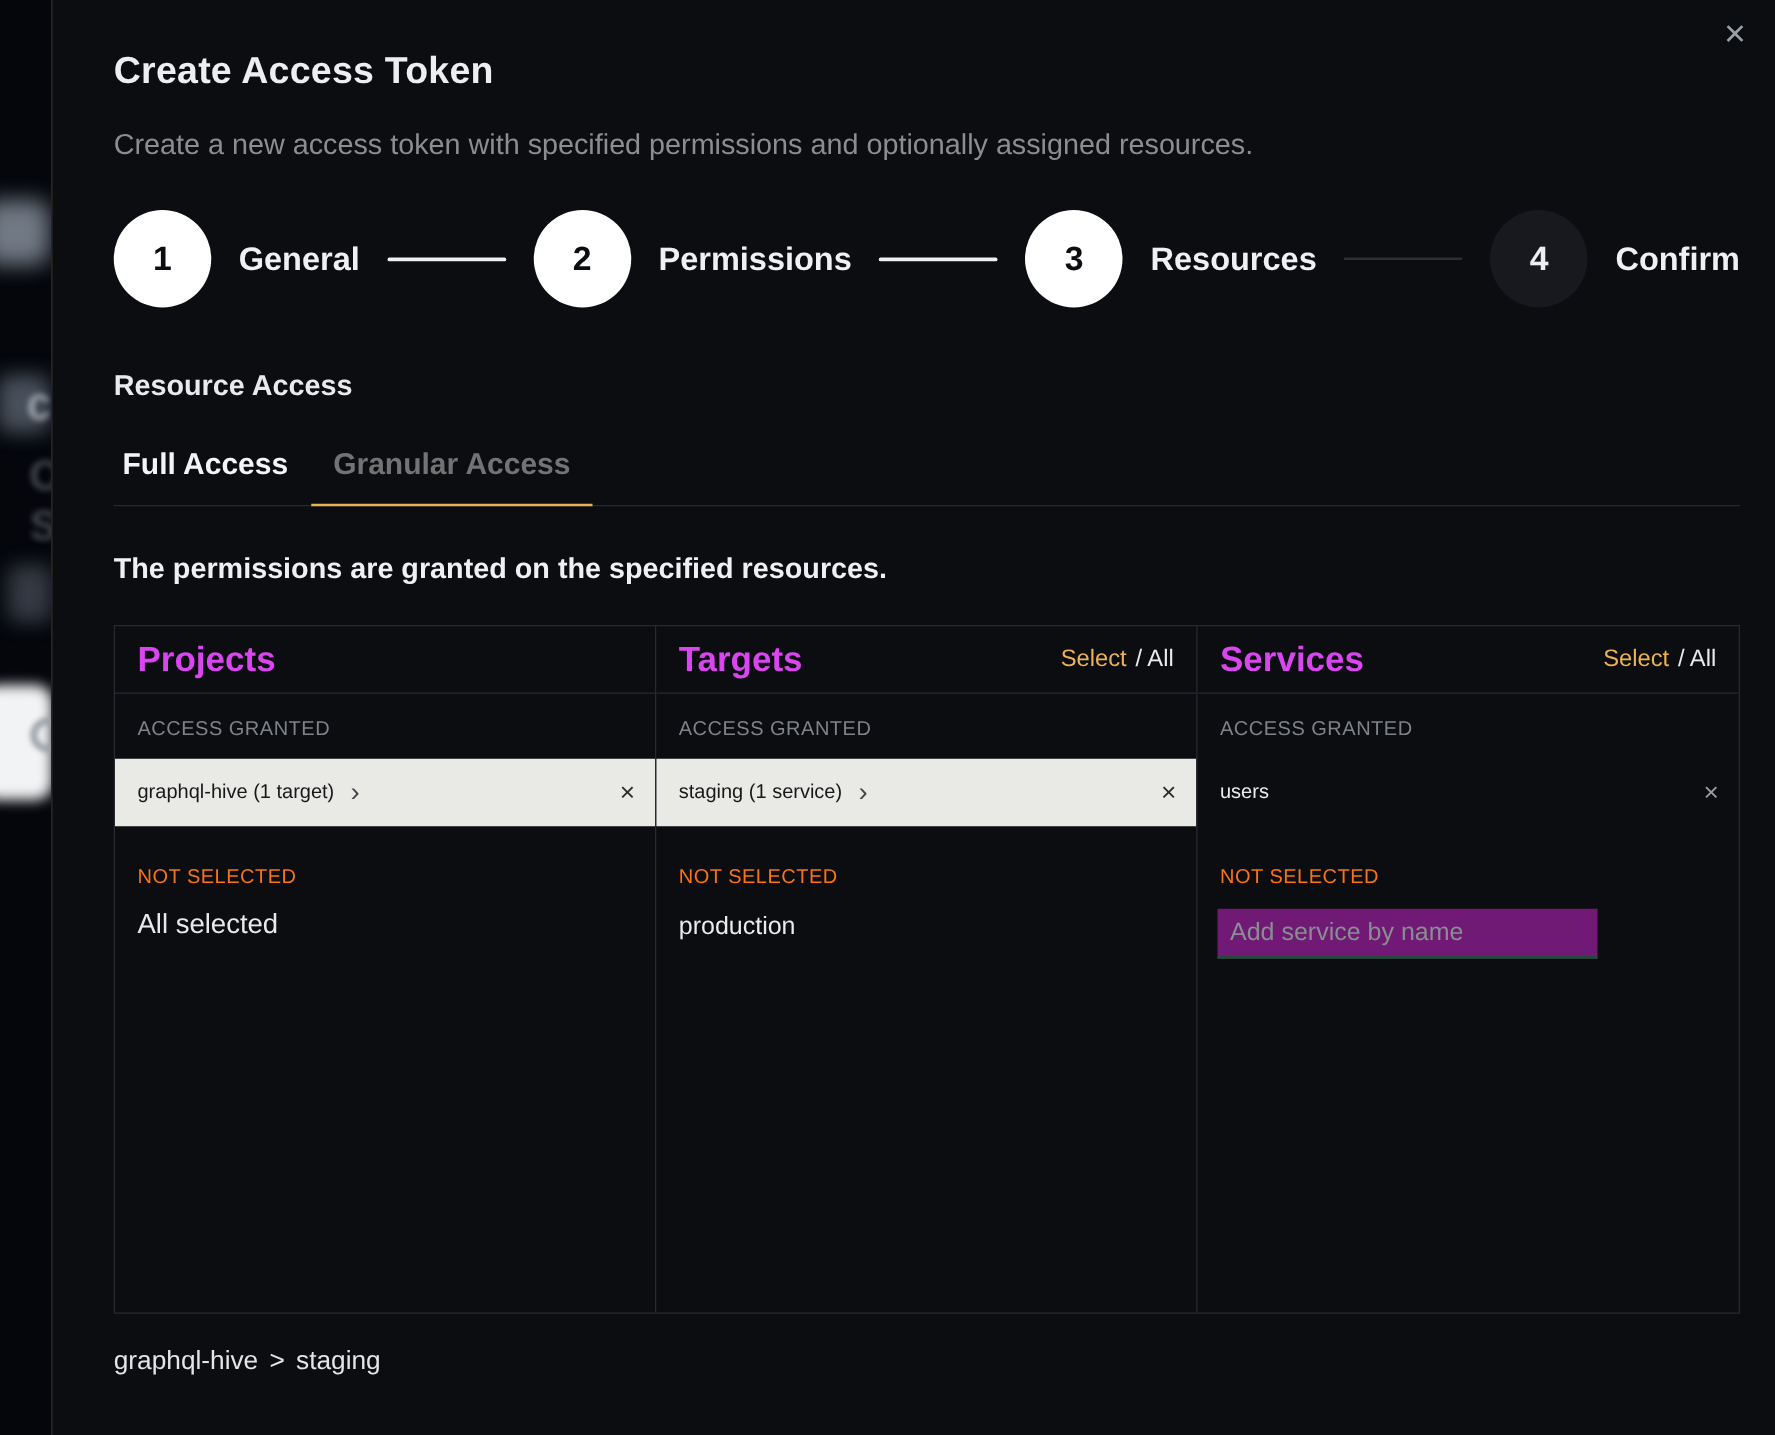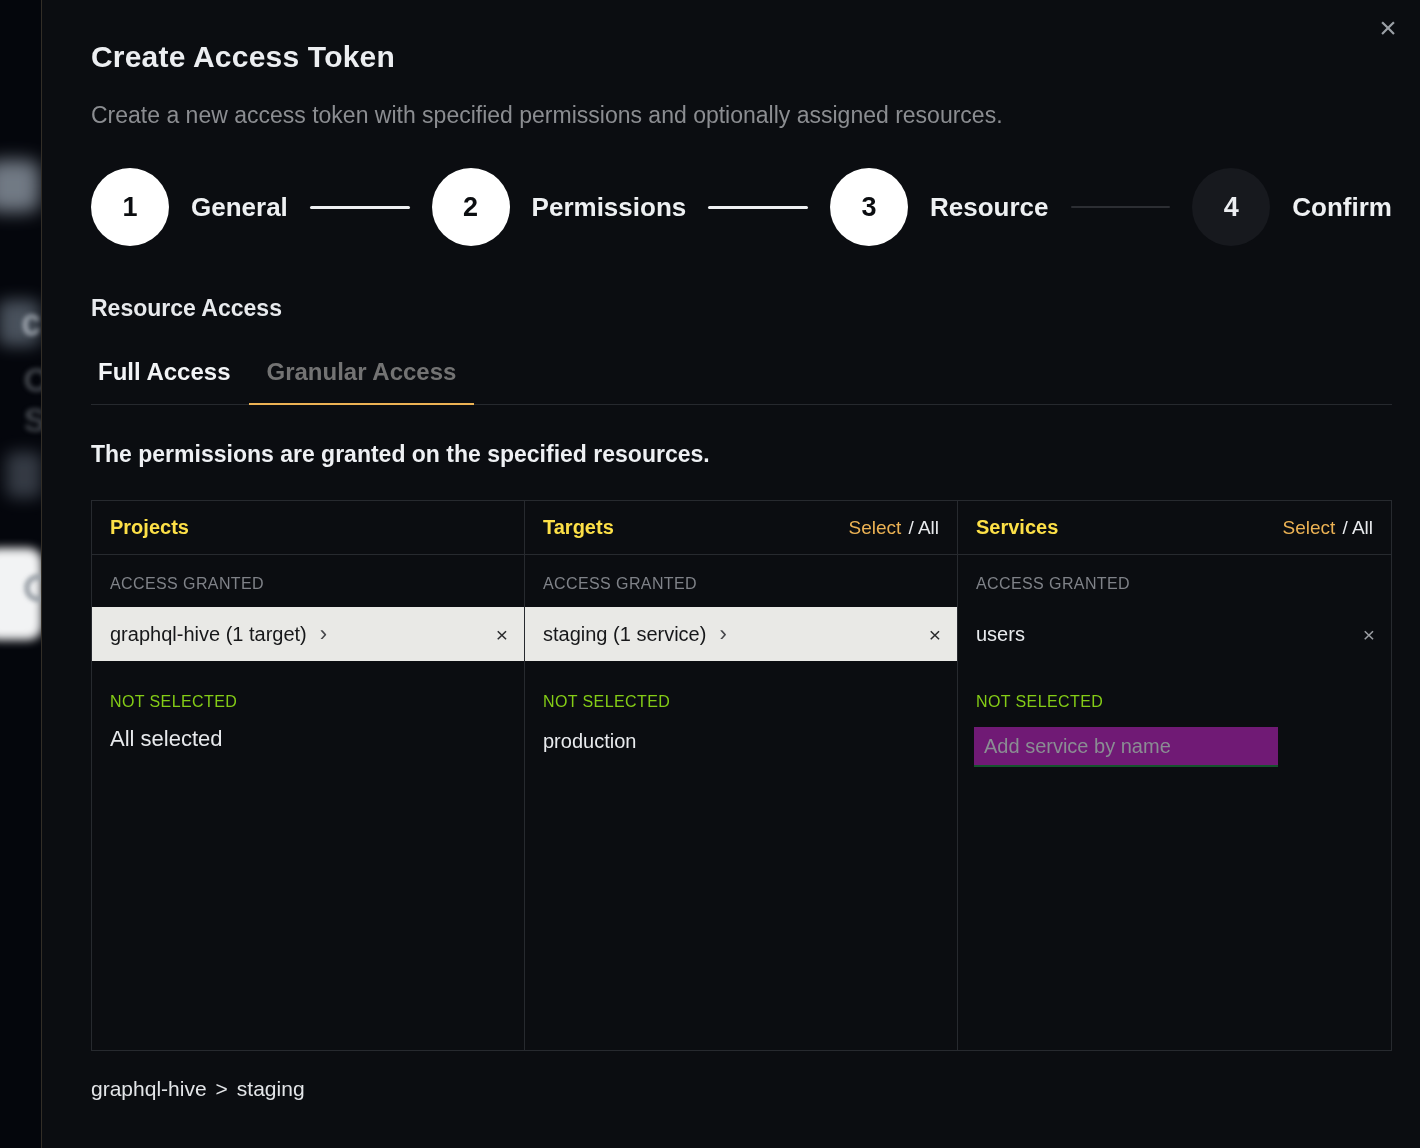--- a/index.html
+++ b/index.html
@@ -57,33 +57,33 @@
 
   .desc { margin-top:36px; font-size:23px; color:#eef0f3;font-weight:bold; }
 
   
   .resource-table { margin-top:32px; display:grid; grid-template-columns:1fr 1fr 1fr;
     border:1px solid #272a2f; height:551px; background:#0b0d11; }
   .col { border-right:1px solid #272a2f; display:flex; flex-direction:column; overflow:hidden; }
   .col:last-child { border-right:none; }
   .col-header { flex:none; height:54px; border-bottom:1px solid #272a2f; display:flex; align-items:center;
     justify-content:space-between; padding:0 18px; }
-  .col-title { font-size:20px; font-weight:700; color:#fde047; }
+  .col-title { font-size:28px; font-weight:700; color:#d946ef; }
   .select-links { font-size:19px; display:flex; gap:7px; align-items:center; }
   .select-link { color:#ecb254; cursor:pointer; }
   .all-link { color:#e8eaed; cursor:pointer; }
   .row-label { padding:20px 18px 14px; font-size:16px; color:#7f8288; letter-spacing:.4px; }
   .granted-row { height:54px; flex:none; display:flex; align-items:center; padding:0 16px 0 18px; cursor:pointer; }
   .granted-row.highlight { background:#e9e9e6; }
-  .granted-name { font-size:20px; color:#e9ebee; }
+  .granted-name { font-size:16px; color:#e9ebee; }
   .granted-row.highlight .granted-name { color:#17181a; }
   .chev { margin-left:13px; font-size:22px; color:#45464a; line-height:1; }
   .remove-btn { margin-left:auto; font-size:21px; background:none; border:none; cursor:pointer; color:#9b9ea3; line-height:1; }
   .granted-row.highlight .remove-btn { color:#2a2b2d; }
-  .not-selected-label { padding:32px 18px 6px; font-size:16px; color:#84cc16; letter-spacing:.4px; }
+  .not-selected-label { padding:32px 18px 6px; font-size:16px; color:#f97316; letter-spacing:.4px; }
   .note { padding:9px 18px; font-size:22px; color:#e7e9ec; }
   .item { padding:13px 18px; font-size:20px; color:#e9ebee; cursor:pointer; }
   .service-input { margin:10px 16px 0; width:304px; height:40px; background:#701a75;
     border:none; border-bottom:2px solid #14532d; color:#e8eaed; font-size:20px; padding:0 10px; outline:none; }
   .service-input::placeholder { color:#8a8d93; }
 
   .breadcrumb { margin-top:26px; font-size:21px; color:#e3e5e8; display:flex; gap:9px; }
 </style>
 </head>
 <body>
@@ -112,21 +112,21 @@
       <div class="step-label">General</div>
     </div>
     <div class="step-line"></div>
     <div class="step">
       <div class="step-circle">2</div>
       <div class="step-label">Permissions</div>
     </div>
     <div class="step-line"></div>
     <div class="step">
       <div class="step-circle">3</div>
-      <div class="step-label">Resource</div>
+      <div class="step-label">Resources</div>
     </div>
     <div class="step-line inactive"></div>
     <div class="step inactive">
       <div class="step-circle">4</div>
       <div class="step-label">Confirm</div>
     </div>
   </div>
 
   <div class="section-heading">Resource Access</div>
 

